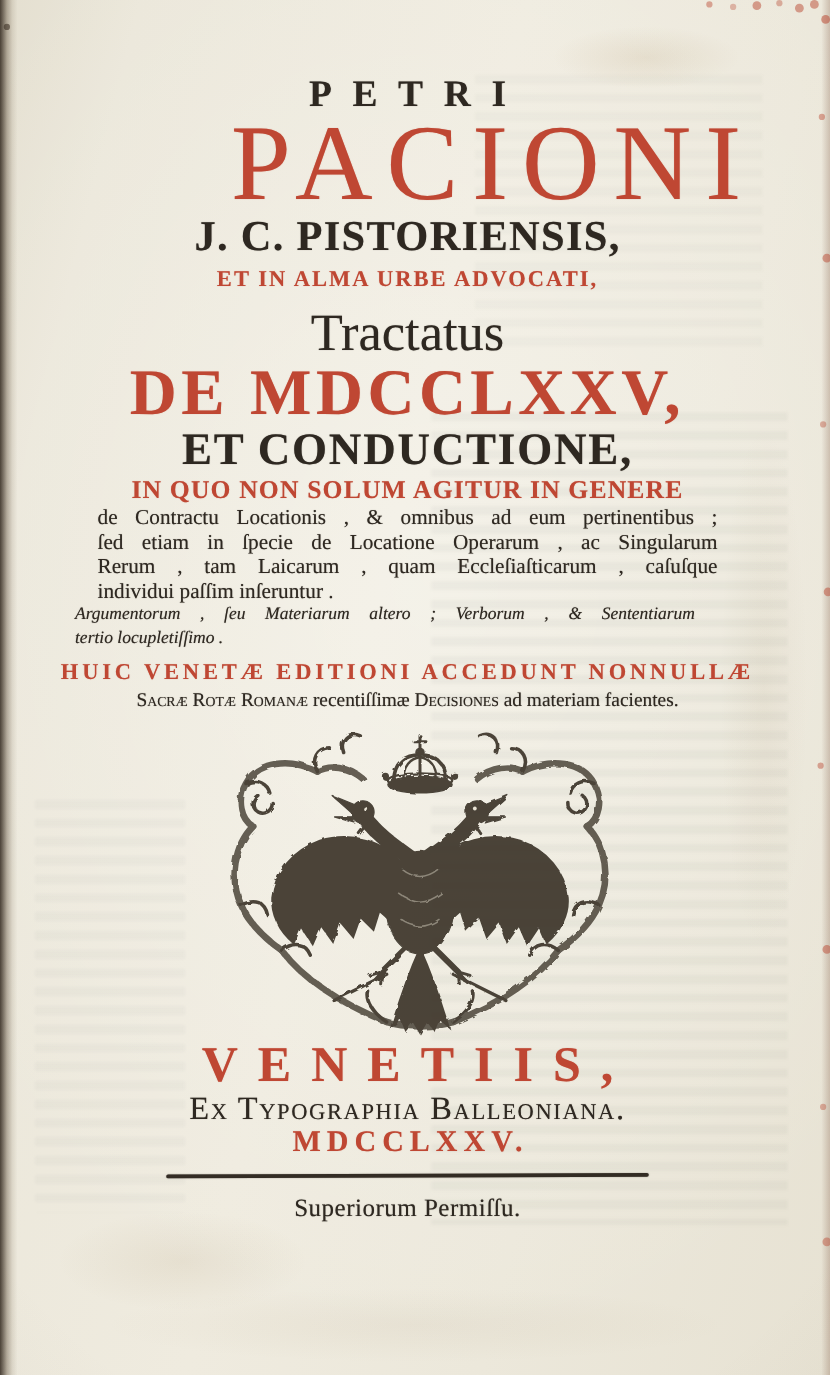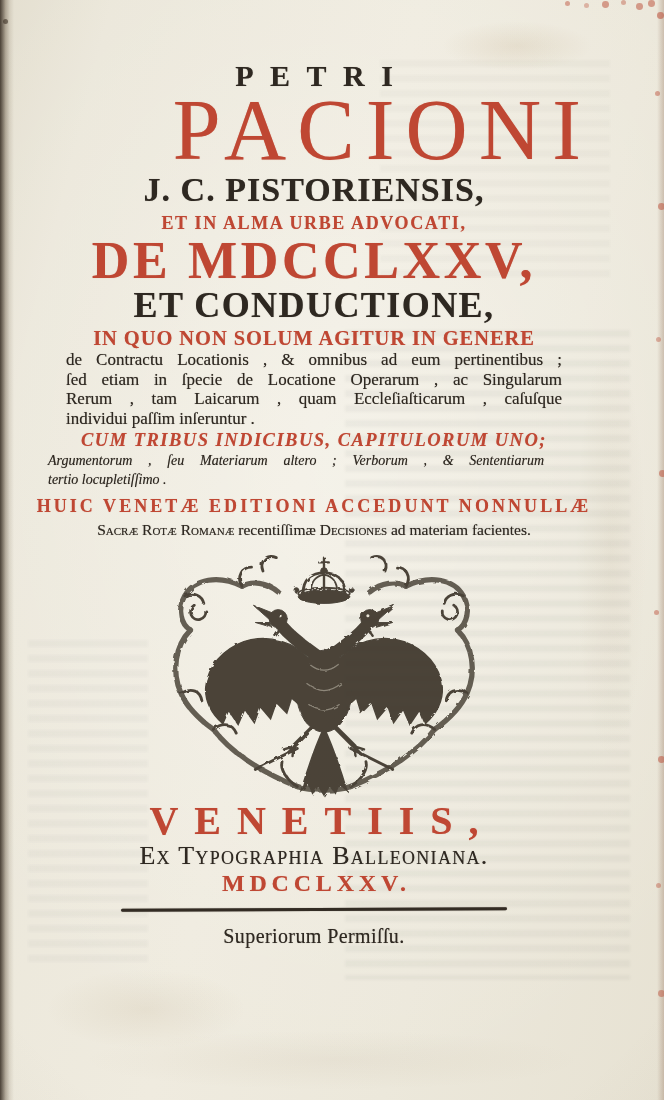--- a/index.html
+++ b/index.html
@@ -52,21 +52,21 @@
       660px 205px 0 2px rgba(186,74,52,.5), 657px 338px 0 1px rgba(186,74,52,.4),
       661px 472px 0 2px rgba(186,74,52,.5), 655px 611px 0 1px rgba(186,74,52,.45),
       660px 758px 0 2px rgba(186,74,52,.5), 657px 884px 0 1px rgba(186,74,52,.4),
       660px 992px 0 2px rgba(186,74,52,.45),
       604px 3px 0 2px rgba(186,74,52,.5), 566px 2px 0 1px rgba(186,74,52,.45),
       638px 5px 0 2px rgba(186,74,52,.5), 622px 1px 0 1px rgba(186,74,52,.4),
       585px 4px 0 1px rgba(186,74,52,.35), 650px 2px 0 2px rgba(186,74,52,.5),
       4px 20px 0 1px rgba(60,48,36,.6);
   }
   .col{
-    position:absolute;left:36px;top:60px;width:556px;text-align:center;
+    position:absolute;left:48px;top:60px;width:556px;text-align:center;
   }
   .k{color:#2e2821;text-shadow:0 0 .7px rgba(46,40,33,.55);}
   .r{color:#bf4733;text-shadow:0 0 .7px rgba(191,71,51,.5);}
   .l-petri   {font-size:30px;line-height:32px;font-weight:bold;letter-spacing:.55em;padding-left:.55em;}
   .l-pacioni {font-size:86px;line-height:76px;font-weight:normal;letter-spacing:.13em;padding-left:.13em;text-align:right;}
   .l-pistor  {font-size:34px;line-height:40px;font-weight:bold;letter-spacing:.03em;margin-top:2px;}
   .l-advoc   {font-size:18px;line-height:26px;font-weight:bold;letter-spacing:.09em;}
   .l-tract   {font-size:42px;line-height:46px;font-weight:normal;margin-top:8px;}
   .l-deloc   {font-size:52px;line-height:50px;font-weight:bold;letter-spacing:.07em;}
   .l-conduct {font-size:36px;line-height:38px;font-weight:bold;letter-spacing:.04em;}
@@ -100,32 +100,32 @@
   <div class="ghost right"></div>
   <div class="ghost rightTop"></div>
   <div class="ghost leftLow"></div>
 
   <div class="col">
     <div class="k l-petri">PETRI</div>
     <div class="r l-pacioni">PACIONI</div>
     <div class="k l-pistor">J. C. PISTORIENSIS,</div>
     <div class="r l-advoc">ET IN ALMA URBE ADVOCATI,</div>
 
+    <div class="k l-tract">Tractatus</div>
     <div class="r l-deloc">DE MDCCLXXV,</div>
     <div class="k l-conduct">ET CONDUCTIONE,</div>
 
     <div class="r l-inquo">IN QUO NON SOLUM AGITUR IN GENERE</div>
     <div class="para k">
       <span class="ln">de Contractu Locationis , &amp; omnibus ad eum pertinentibus ;</span>
       <span class="ln">ſed etiam in ſpecie de Locatione Operarum , ac Singularum</span>
       <span class="ln">Rerum , tam Laicarum , quam Eccleſiaſticarum , caſuſque</span>
       <span class="ln last">individui paſſim inſeruntur .</span>
     </div>
 
-    <div class="r l-cumtrib">CUM TRIBUS INDICIBUS, CAPITULORUM UNO;</div>
     <div class="para ital k">
       <span class="ln">Argumentorum , ſeu Materiarum altero ; Verborum , &amp; Sententiarum</span>
       <span class="ln last">tertio locupletiſſimo .</span>
     </div>
 
     <div class="r l-huic">HUIC VENETÆ EDITIONI ACCEDUNT NONNULLÆ</div>
     <div class="k l-sacrae"><span class="sc">Sacræ Rotæ Romanæ</span><span> recentiſſimæ </span><span class="sc">Decisiones</span><span> ad materiam facientes.</span></div>
 
     <div class="emblem-wrap">
       <svg width="360" height="248" viewBox="0 0 360 260">

